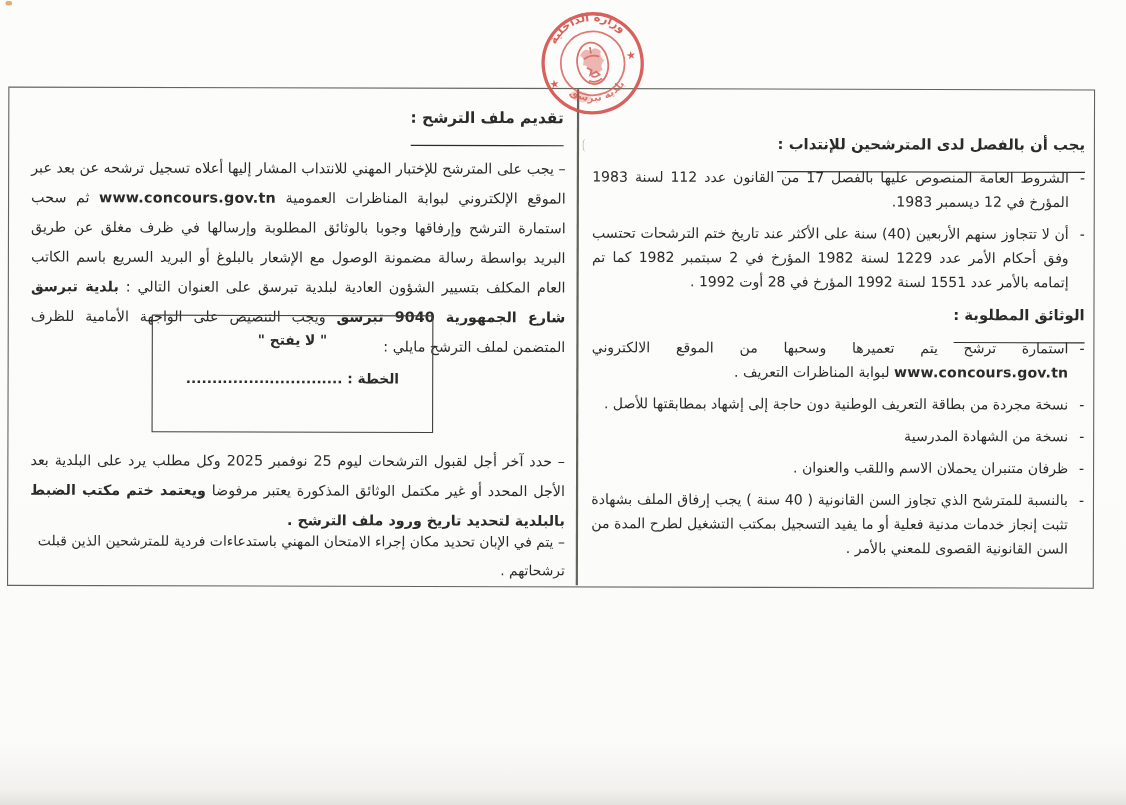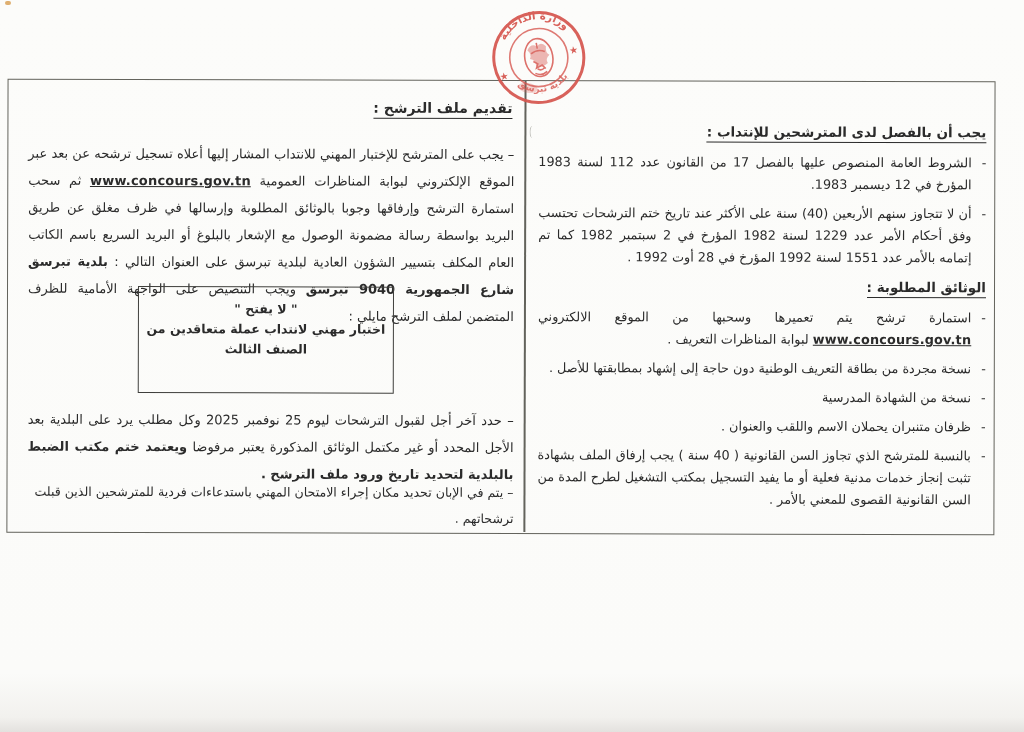--- a/index.html
+++ b/index.html
@@ -14,22 +14,22 @@
     background:linear-gradient(180deg,#fcfcfa 0%,#fbfbf9 92%,#f2f1ee 98%,#e3e1de 100%);
   }
   .speck{position:absolute;left:5px;top:1px;width:6px;height:4px;background:#d79b4e;border-radius:2px;opacity:.8;}
   .sheet{position:absolute;left:0;top:0;width:1024px;height:732px;transform:rotate(0.15deg);transform-origin:50% 40%;}
 
   .outer-box{position:absolute;left:7px;top:80px;width:986px;height:452px;border:1.5px solid #63635c;}
   .col-divider{position:absolute;left:524px;top:81px;width:1.5px;height:451px;background:#63635c;}
   .paren-mark{position:absolute;left:529px;top:126px;width:5px;height:12px;border-left:1.2px solid #9a9a93;border-radius:50% 0 0 50%;opacity:.7;}
 
   .bold{font-weight:bold;}
-  .underlined{border-bottom:1.3px solid #2b2b2b;padding-bottom:2px;}
-  .latin-bold{font-weight:bold;letter-spacing:.2px;text-decoration:underline;}
+  .underlined{border-bottom:1.3px solid #2b2b2b;padding-bottom:16px;}
+  .latin-bold{font-weight:bold;letter-spacing:.2px;}
 
   
   .lc-title{position:absolute;left:30px;top:100px;width:482px;direction:rtl;text-align:right;padding-right:6px;font-size:14px;}
   .lc-para1{position:absolute;left:28px;top:141px;width:486px;direction:rtl;text-align:justify;font-size:13px;line-height:27px;}
   .notice-box{
     position:absolute;left:138px;top:287px;width:256px;height:107px;
     border:1.6px solid #3f3f3c;direction:rtl;text-align:center;
     font-weight:bold;font-size:12.5px;line-height:20px;padding-top:12px;box-sizing:border-box;
   }
   .nb3{margin-top:15px;}
@@ -67,21 +67,21 @@
     <div class="paren-mark"></div>
 
     <div class="lc-title">
       <span class="bold underlined">تقديم ملف الترشح :</span>
     </div>
 
     <div class="lc-para1"><span>– يجب على المترشح  للإختبار المهني للانتداب المشار إليها أعلاه تسجيل ترشحه عن بعد عبر الموقع الإلكتروني لبوابة المناظرات العمومية  </span><span class="latin-bold">www.concours.gov.tn</span><span> ثم سحب استمارة الترشح وإرفاقها وجوبا بالوثائق المطلوبة وإرسالها في ظرف مغلق عن طريق البريد بواسطة رسالة مضمونة الوصول مع الإشعار بالبلوغ أو البريد السريع باسم الكاتب العام المكلف بتسيير الشؤون العادية لبلدية تبرسق على العنوان التالي :  </span><span class="bold">بلدية تبرسق شارع الجمهورية 9040 تبرسق</span><span> ويجب التنصيص على الواجهة الأمامية للظرف المتضمن لملف الترشح مايلي :</span></div>
 
     <div class="notice-box">
       <div>" لا يفتح "</div>
-      <div>اختبار مهني لانتداب عملة متعاقدين من الصنف الثالث</div>
+      <div class="nb3">الخطة : ..............................</div>
     </div>
 
     <div class="lc-para2"><span>– حدد آخر أجل لقبول الترشحات ليوم 25 نوفمبر  2025 وكل مطلب يرد على البلدية بعد الأجل المحدد أو غير مكتمل الوثائق المذكورة يعتبر مرفوضا </span><span class="bold">ويعتمد ختم مكتب الضبط بالبلدية  لتحديد تاريخ ورود ملف الترشح .</span></div>
 
     <div class="lc-para3"><span>– يتم في الإبان تحديد مكان إجراء الامتحان المهني باستدعاءات فردية للمترشحين الذين قبلت ترشحاتهم .</span></div>
 
     <div class="rc">
 
       <div class="rc-sec-title">
         <span class="bold underlined">يجب أن بالفصل لدى المترشحين للإنتداب :</span>

